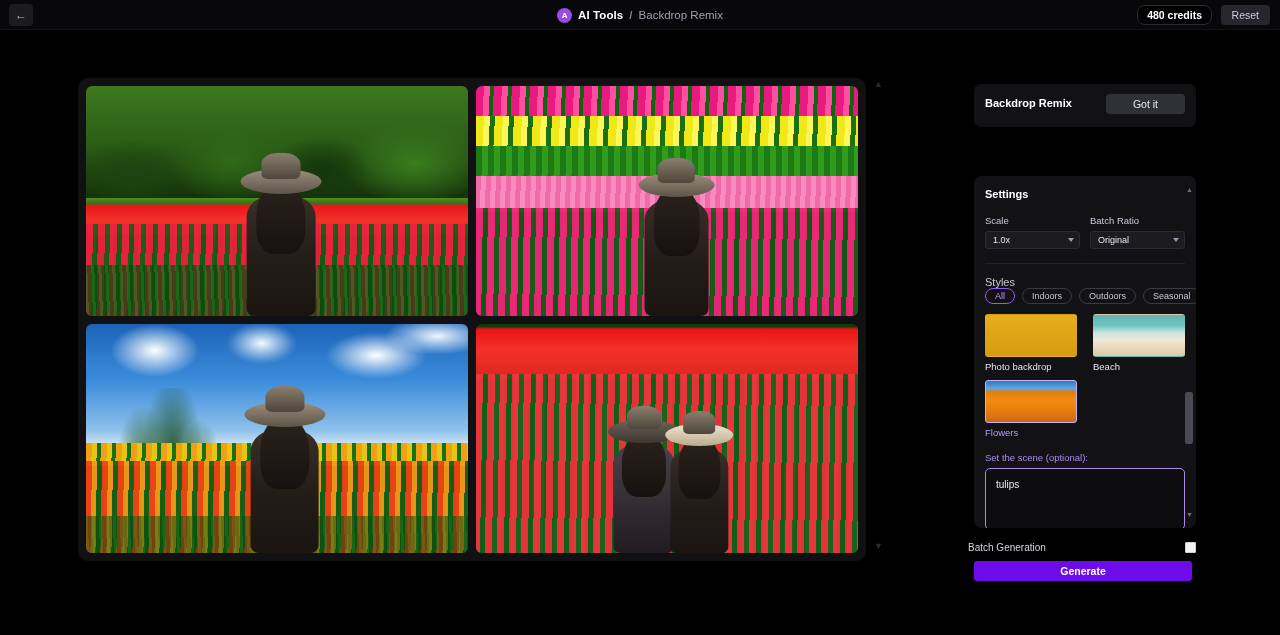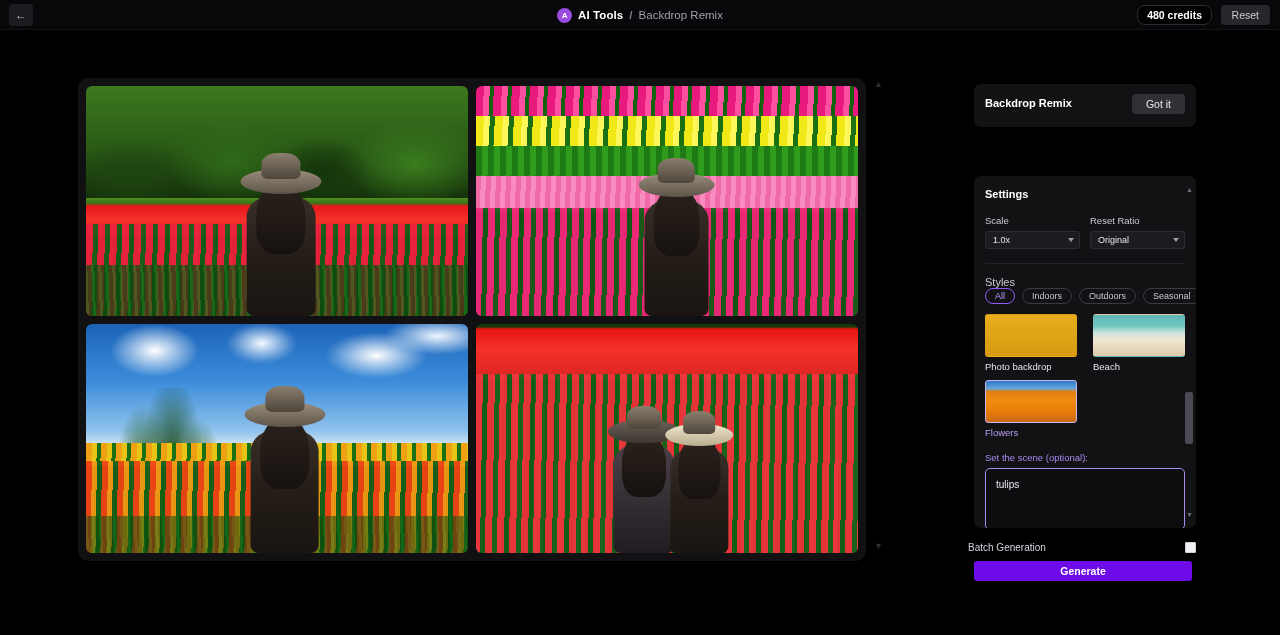--- a/index.html
+++ b/index.html
@@ -141,21 +141,21 @@
   }
   .panel {
     position: absolute; left: -6px; width: 222px;
     background: #121215; border-radius: 7px;
   }
   #info-card { top: 54px; padding: 10px 11px 13px; }
   #info-head { display:flex; align-items:flex-start; justify-content:space-between; }
   #info-title { color:#ffffff; font-size:11px; font-weight:bold; padding-top:3px; }
   #gotit-btn {
     background:#303037; border:none; border-radius:4px;
-    color:#e8e9ee; font-size:10.5px; padding:4px 14px; cursor:pointer;
+    color:#e8e9ee; font-size:10.5px; padding:4px 27px; cursor:pointer;
   }
   #info-desc { margin-top:11px; color:#b4b7c6; font-size:10.5px; line-height:1.42; }
 
   #settings-card { top: 146px; height: 352px; padding: 12px 11px 8px; overflow:hidden; }
   #settings-title { color:#ffffff; font-size:11px; font-weight:bold; }
 
   .field-row { display:flex; gap:10px; margin-top:15px; }
   .field { flex:1; }
   .field-label { color:#c8cad6; font-size:9.5px; margin-bottom:5px; }
   .select {
@@ -370,21 +370,21 @@
 
     <div class="field-row">
       <div class="field">
         <div class="field-label">Scale</div>
         <div class="select">
           <span>1.0x</span>
           <span class="caret"></span>
         </div>
       </div>
       <div class="field">
-        <div class="field-label">Reset Ratio</div>
+        <div class="field-label">Batch Ratio</div>
         <div class="select">
           <span>Original</span>
           <span class="caret"></span>
         </div>
       </div>
     </div>
 
     <div class="divider"></div>
 
     <div id="styles-label">Styles</div>

